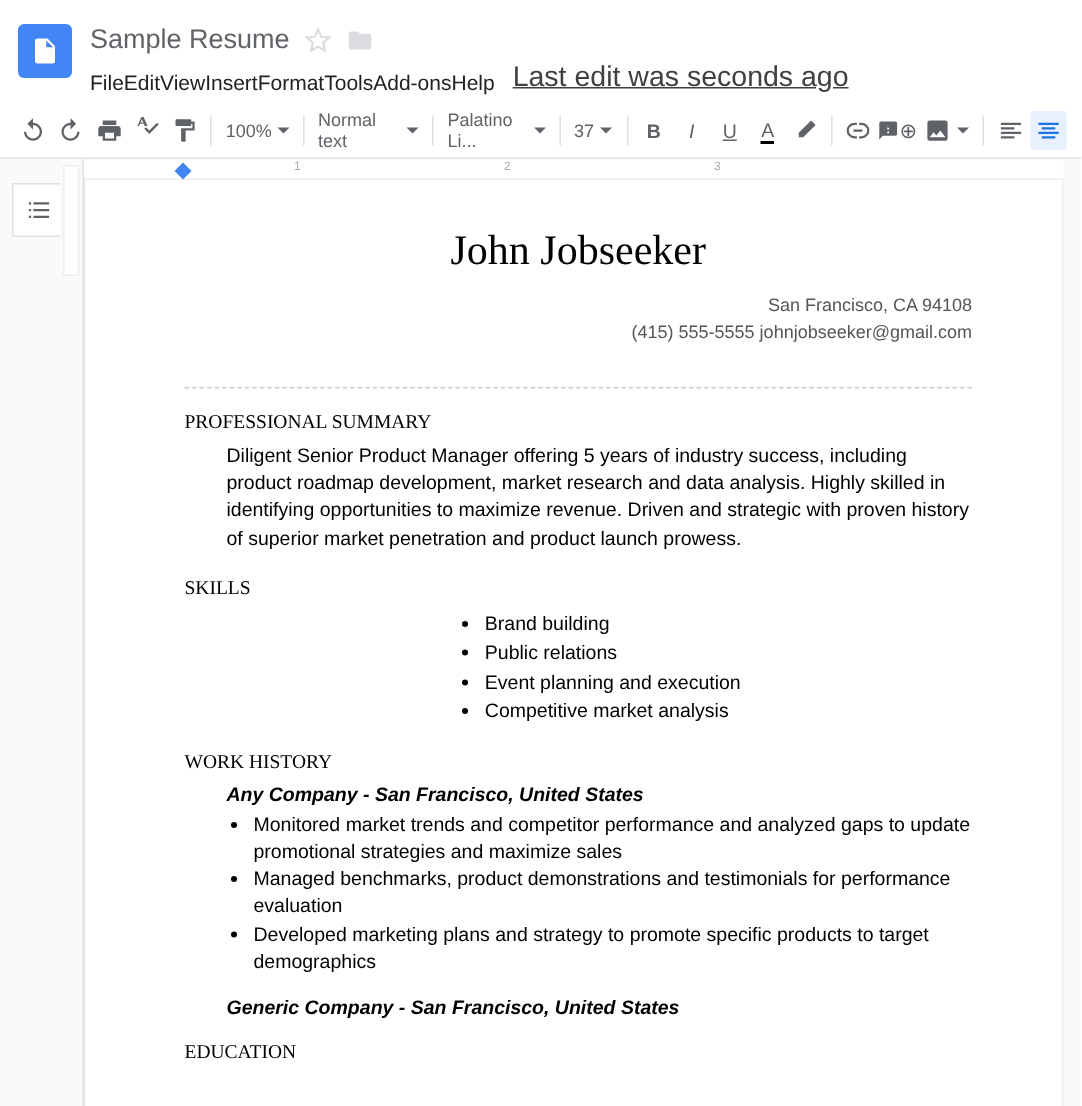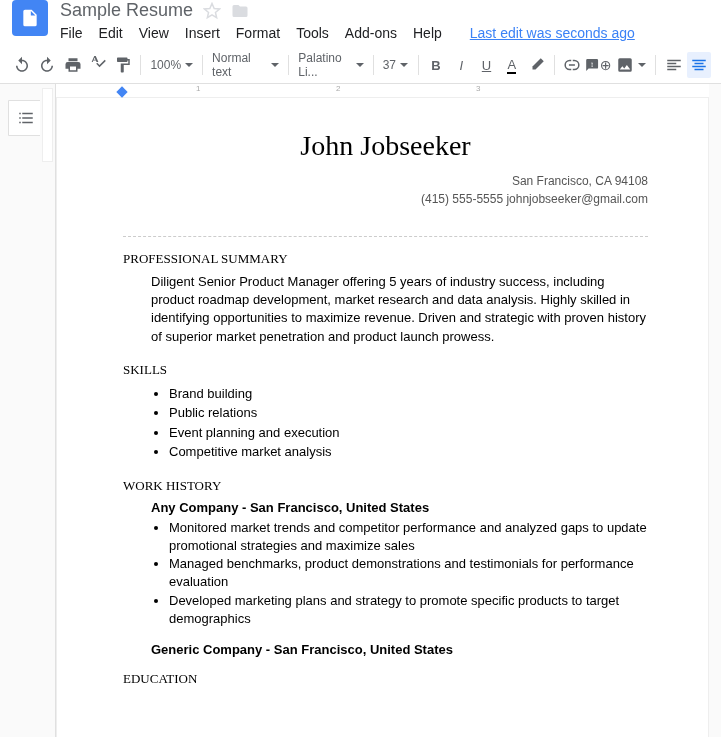--- a/index.html
+++ b/index.html
@@ -1,27 +1,27 @@
 <!DOCTYPE html>
 <html><head>
 <meta charset="utf-8">
 <style>
 * { box-sizing: border-box; margin: 0; padding: 0; }
 body { font-family: Arial, sans-serif; background: #fff; font-size: 13px; color: #202124; }
 
-.titlebar { display: flex; align-items: flex-start; padding: 0 12px 0; }
+.titlebar { display: flex; align-items: flex-start; padding: 16px 12px 0; }
 .doc-icon { width: 36px; height: 36px; background: #4285f4; border-radius: 4px; display: flex; align-items: center; justify-content: center; margin-right: 12px; }
 .doc-icon svg { width: 20px; height: 20px; fill: #fff; }
 .title-area { flex: 1; }
 .title-row { display: flex; align-items: center; gap: 10px; }
 .doc-title { font-size: 18px; color: #5f6368; }
 .star-icon, .folder-icon { color: #dadce0; fill: currentColor; width: 18px; height: 18px; }
-.menubar { display: flex; align-items: flex-end; gap: 16px; margin-top: 4px; }
+.menubar { display: flex; align-items: flex-end; margin-top: 4px; }
 .menu-item { font-size: 14px; color: #202124; cursor: pointer; }
-.last-edit { text-decoration: underline; color: #3b82f6; font-size: 14px; margin-left: 12px; }
+.last-edit { text-decoration: underline; color: #404040; font-size: 19px; margin-left: 12px; }
 
 .toolbar { display: flex; align-items: center; padding: 4px 10px; border-bottom: 1px solid #e0e0e0; gap: 1px; margin-top: 6px; }
 .tb-btn { width: 26px; height: 26px; display: flex; align-items: center; justify-content: center; color: #5f6368; cursor: pointer; border-radius: 2px; }
 .tb-btn svg { width: 18px; height: 18px; fill: currentColor; }
 .tb-sep { width: 1px; height: 20px; background: #e0e0e0; margin: 0 4px; }
 .tb-drop { display: flex; align-items: center; color: #5f6368; font-size: 12px; gap: 4px; padding: 0 4px; cursor: pointer; }
 .tb-drop .arrow { border-top: 4px solid #5f6368; border-left: 4px solid transparent; border-right: 4px solid transparent; }
 .text-color { border-bottom: 2px solid #000; }
 
 .workspace { display: flex; background: #fafafa; position: relative; }
@@ -31,27 +31,27 @@
 .page-wrap { flex: 1; padding: 0; }
 .ruler-h { height: 14px; background: #fff; border-bottom: 1px solid #eee; margin: 0 12px 0 0; position: relative; font-size: 8px; color: #aaa; }
 .ruler-h .margin-marker { position: absolute; top: 4px; width: 8px; height: 8px; background: #4285f4; transform: rotate(45deg); }
 .page { background: #fff; margin: 0 12px 0 0; min-height: 640px; padding: 32px 60px 30px 66px; font-family: Georgia, 'Palatino Linotype', serif; color: #000; border: 1px solid #eee; border-top: none; }
 
 .name { font-size: 28px; text-align: center; font-family: Georgia, serif; margin-bottom: 10px; }
 .contact { text-align: right; font-size: 12px; color: #555; font-family: Arial, sans-serif; line-height: 1.5; }
 .hr-dashed { border: none; border-top: 1px dashed #ccc; margin: 28px 0 14px; }
 .sect-h { font-weight: normal; font-size: 13px; margin-bottom: 6px; font-family: Georgia, serif; }
 .para { font-size: 13px; font-family: Arial, sans-serif; margin-left: 28px; line-height: 1.4; margin-bottom: 16px; }
-.skills-cols { display: flex; margin-left: 28px; gap: 59px; margin-bottom: 16px; }
+.skills-cols { display: flex; margin-left: 28px; gap: 59px; margin-bottom: 16px; justify-content: center; }
 .skills-cols ul { list-style: disc; margin-left: 18px; font-family: Arial, sans-serif; font-size: 13px; line-height: 1.5; }
 .skills-cols ul li { white-space: nowrap; }
 .job { margin-left: 28px; margin-bottom: 14px; font-family: Arial, sans-serif; font-size: 13px; }
 .job .title-line { margin-bottom: 2px; }
 .job .title-line b { font-weight: bold; }
-.job .company { font-weight: bold; margin-bottom: 4px; }
+.job .company { font-weight: bold; margin-bottom: 4px; font-style: italic; }
 .job ul { list-style: disc; margin-left: 18px; line-height: 1.4; }
 </style>
 </head>
 <body>
 
 <div class="titlebar">
   <div class="doc-icon">
     <svg viewBox="0 0 24 24">
         <path d="M14 2H6a2 2 0 00-2 2v16a2 2 0 002 2h12a2 2 0 002-2V8l-6-6zM13 9V3.5L18.5 9H13z"></path>
       </svg>

